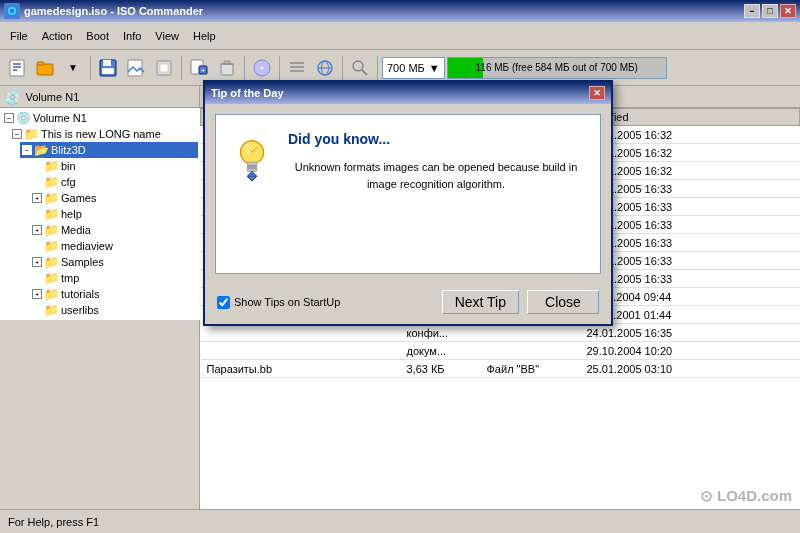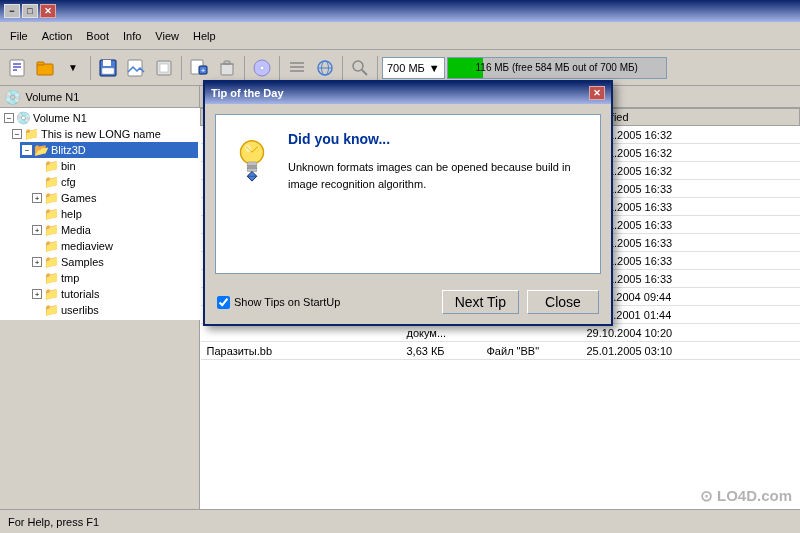--- a/index.html
+++ b/index.html
@@ -264,20 +264,21 @@
     .tip-title-text {
       font-size: 14px;
       font-weight: bold;
       color: #003399;
       margin-bottom: 12px;
     }
     .tip-body-text {
       font-size: 11px;
       line-height: 1.5;
       color: #000;
+      text-align: center;
     }
     .tip-footer {
       display: flex;
       align-items: center;
       justify-content: space-between;
       padding: 0 2px;
     }
     .tip-checkbox-area {
       display: flex;
       align-items: center;
@@ -337,20 +338,29 @@
       text-align: center;
       font-size: 10px;
       color: black;
       pointer-events: none;
     }
   </style>
 </head>
 <body>
 
 <div class="title-bar">
+  <div class="title-bar-left">
+    <div class="title-bar-icon">
+      <svg width="12" height="12" viewBox="0 0 12 12">
+        <circle cx="6" cy="6" r="5" fill="#4fc3f7" stroke="#0288d1" stroke-width="1"></circle>
+        <circle cx="6" cy="6" r="2" fill="#0288d1"></circle>
+      </svg>
+    </div>
+    <span>gamedesign.iso - ISO Commander</span>
+  </div>
   <div class="title-bar-buttons">
     <div class="tb-btn">−</div>
     <div class="tb-btn">□</div>
     <div class="tb-btn close-btn">✕</div>
   </div>
 </div>
 
 <div class="menu-bar">
   <span class="menu-item">File</span>
   <span class="menu-item">Action</span>
@@ -607,20 +617,26 @@
               <td></td>
               <td></td>
               <td></td>
               <td>03.11.2004 09:44</td>
             </tr>
           <tr>
               <td></td>
               <td></td>
               <td></td>
               <td>07.11.2001 01:44</td>
+            </tr>
+          <tr>
+              <td></td>
+              <td>конфи...</td>
+              <td></td>
+              <td>24.01.2005 16:35</td>
             </tr>
           <tr>
               <td></td>
               <td>докум...</td>
               <td></td>
               <td>29.10.2004 10:20</td>
             </tr>
           <tr>
               <td>Паразиты.bb</td>
               <td>3,63 КБ</td>

